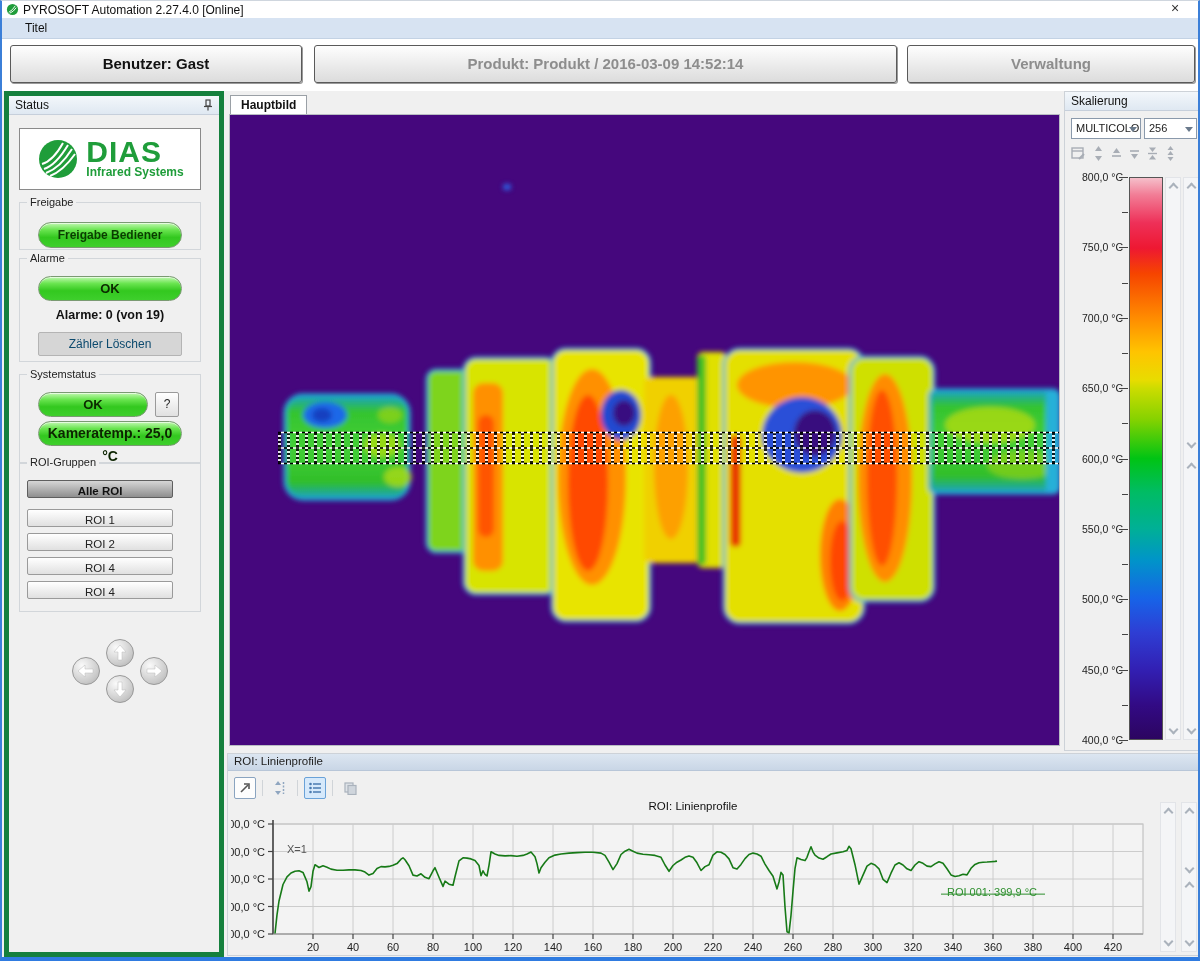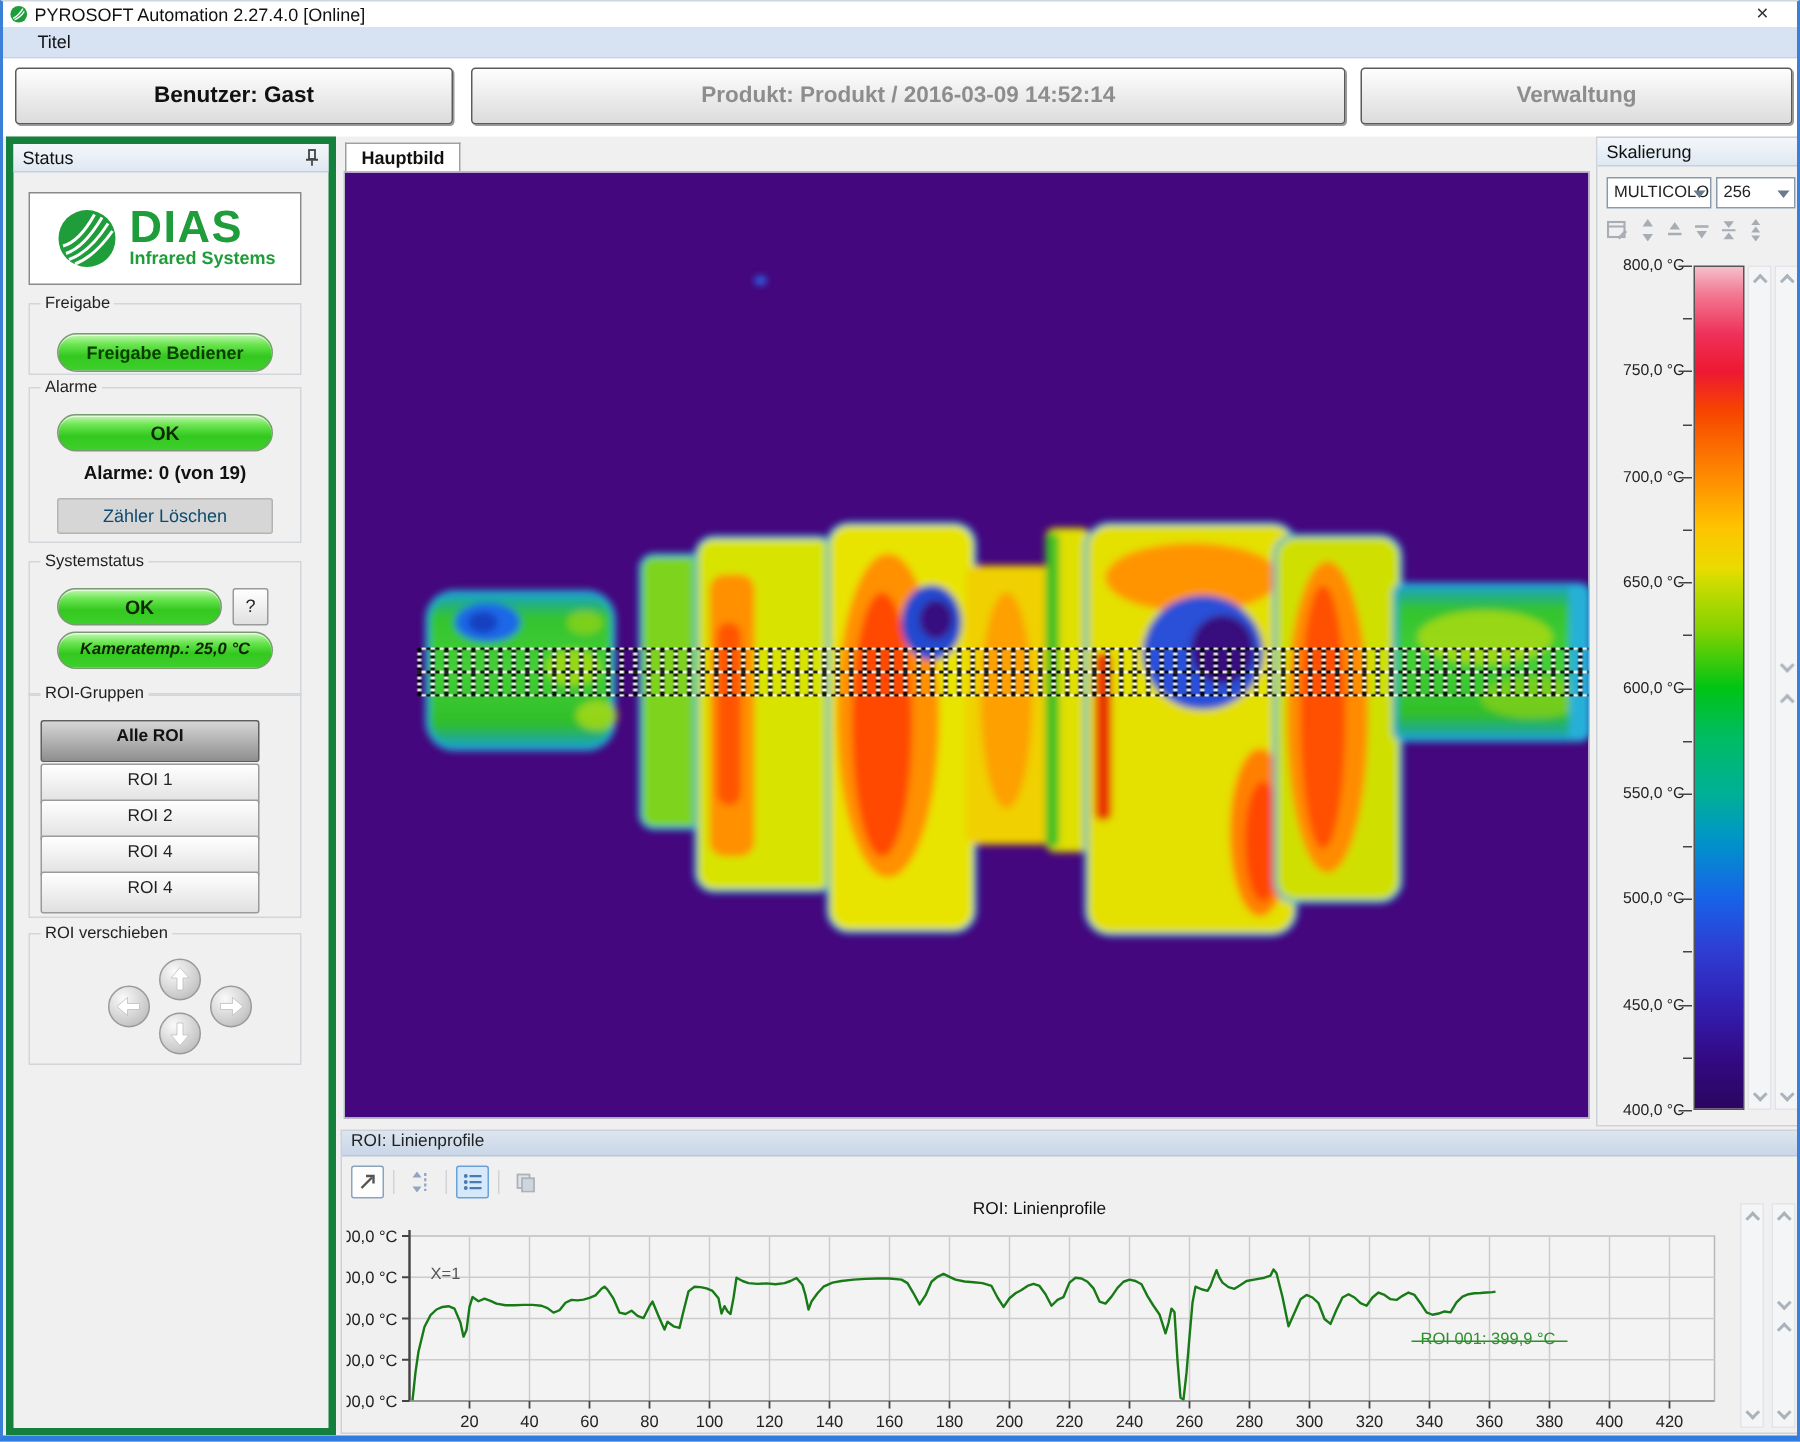--- a/index.html
+++ b/index.html
@@ -39,23 +39,23 @@
   
   #grp-freigabe { left:10px; top:106px; width:182px; height:48px; }
   #btn-freigabe { left:29px; top:126px; width:144px; height:26px; font-size:12px; line-height:24px; }
   #grp-alarme { left:10px; top:162px; width:182px; height:104px; }
   #btn-alarme-ok { left:29px; top:180px; width:144px; height:25px; font-size:13px; line-height:23px; color:#0c2b00; }
   #alarme-count { position:absolute; left:10px; top:212px; width:182px; text-align:center; font-size:12.5px; font-weight:bold; color:#111; }
   #btn-zaehler { left:29px; top:236px; width:144px; height:24px; background:#d6d6d6; border:1px solid #b4b4b4; color:#0c4a6e; font-size:12px; line-height:22px; }
   #grp-system { left:10px; top:278px; width:182px; height:90px; }
   #btn-sys-ok { left:29px; top:296px; width:110px; height:25px; font-size:13px; line-height:23px; color:#0c2b00; }
   #btn-help { left:146px; top:296px; width:24px; height:25px; font-size:12px; line-height:23px; }
-  #btn-kameratemp { left:29px; top:325px; width:144px; height:25px; font-size:11px; line-height:23px; color:#0c2400;font-style:italic; }
+  #btn-kameratemp { left:29px; top:325px; width:144px; height:25px; font-size:14px; line-height:23px; color:#0c2400; }
   #grp-roi { left:10px; top:366px; width:182px; height:150px; }
-  .roibtn { position:absolute; left:18px; width:146px; height:28px; font-size:11.5px; line-height:20px; }
+  .roibtn { position:absolute; left:18px; width:146px; height:18px; font-size:11.5px; line-height:20px; }
   .roibtn.all { background:linear-gradient(180deg,#d6d6d6,#8f8f8f); border:1px solid #5f5f5f; font-weight:bold; color:#111; }
   #grp-move { left:10px; top:526px; width:182px; height:88px; }
   .circbtn { position:absolute; width:30px; height:30px; }
   
   #tabstrip { position:absolute; left:227px; top:92px; width:831px; height:21px; }
   #tab-hauptbild { position:absolute; left:1px; top:2px; height:20px; padding:0 10px; background:#fff; border:1px solid #9aa0a6; border-bottom:none; font-size:12px; font-weight:600; color:#111; line-height:19px; }
   #image-frame { position:absolute; left:227px; top:113px; width:831px; height:632px; background:#fff; border:1px solid #b8bcc2; }
   #thermal-svg { position:absolute; left:0; top:0; }
   
   #skal-panel { position:absolute; left:1062px; top:90px; width:136px; height:660px; background:#f0f0f0; border:1px solid #cdd2d8; }
@@ -154,23 +154,20 @@
       <span class="glabel">ROI-Gruppen</span>
     </div>
     <div id="roi-buttons">
         <div class="silverbtn roibtn all" style="top: 384px; line-height: 20px;">Alle ROI</div>
         <div class="silverbtn roibtn" style="top: 413px; line-height: 20px;">ROI 1</div>
         <div class="silverbtn roibtn" style="top: 437px; line-height: 20px;">ROI 2</div>
         <div class="silverbtn roibtn" style="top: 461px; line-height: 20px;">ROI 4</div>
         <div class="silverbtn roibtn" style="top: 485px; line-height: 20px;">ROI 4</div>
       </div>
 
-    <div class="groupbox" id="grp-move">
-      <span class="glabel">ROI verschieben</span>
-    </div>
     <div id="move-pad">
         <div class="circbtn" style="left: 96px; top: 542px;"><svg width="30" height="30" viewBox="0 0 30 30">
             <defs>
               <radialGradient id="gmove-up-button" cx="0.35" cy="0.3" r="0.9">
                 <stop offset="0" stop-color="#fafafa"></stop>
                 <stop offset="0.7" stop-color="#c9c9c9"></stop>
                 <stop offset="1" stop-color="#aFaFaF"></stop>
               </radialGradient>
             </defs>
             <circle cx="15" cy="15" r="13.5" fill="url(#gmove-up-button)" stroke="#9a9a9a"></circle>

